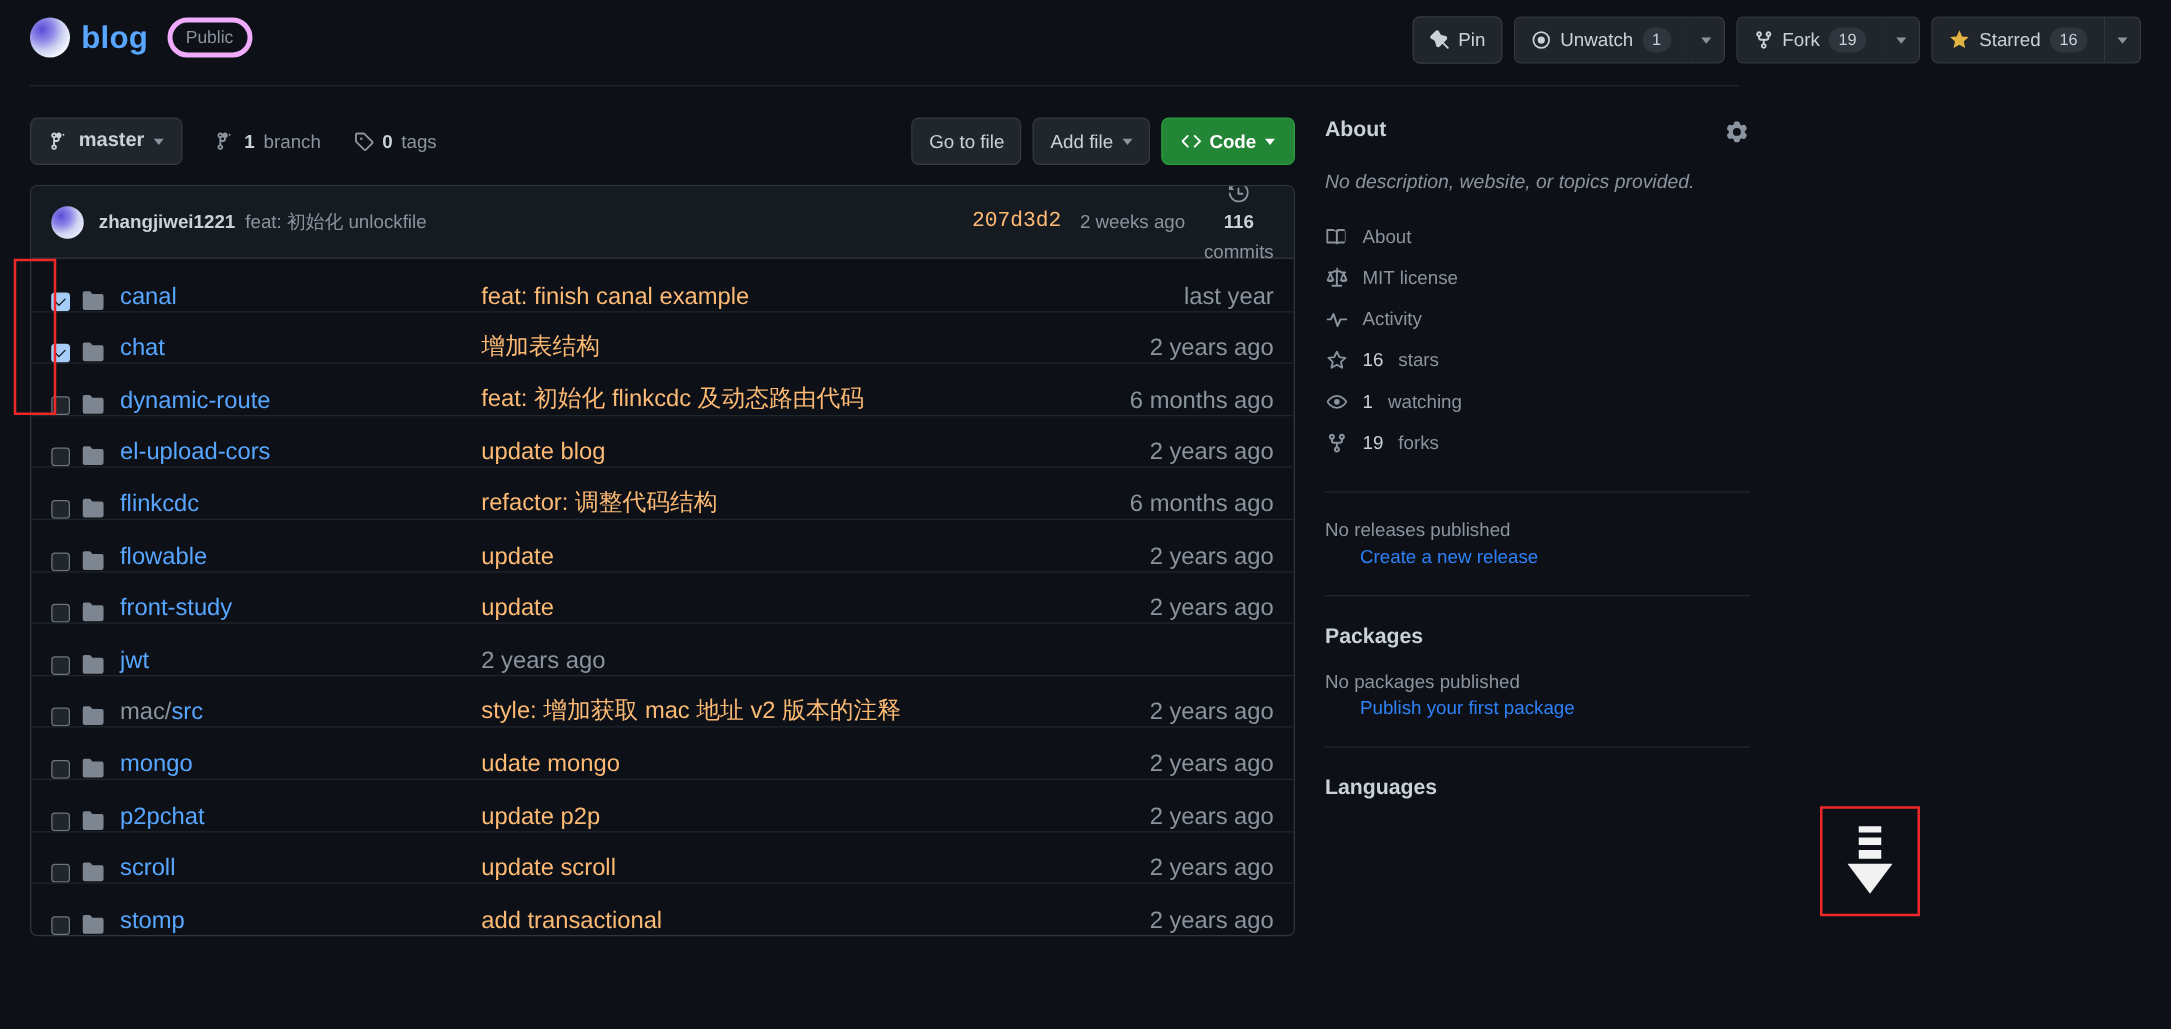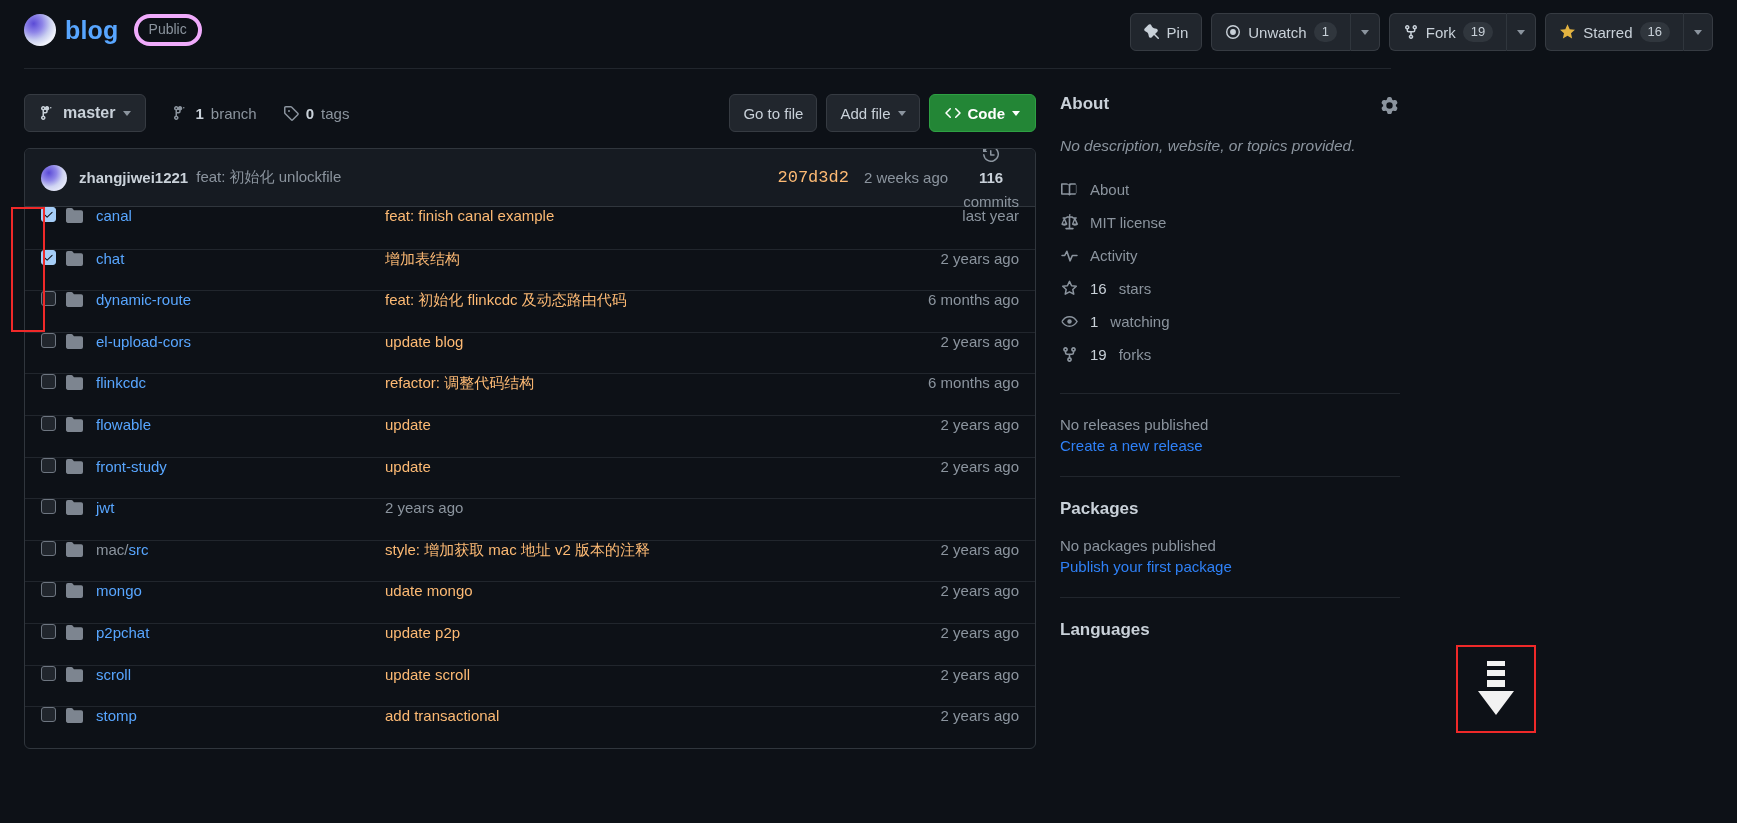--- a/index.html
+++ b/index.html
@@ -122,23 +122,23 @@
   }
   .commit-author { margin-left: 12px; font-size: 15px; font-weight: bold; color: #c9d1d9; }
   .commit-msg { margin-left: 8px; font-size: 15px; color: #8b949e; }
   .commit-right { margin-left: auto; display: flex; align-items: center; gap: 15px; }
   .commit-sha { font-family: "Liberation Mono", monospace; font-size: 17px; color: #fdba74; }
   .commit-date { font-size: 15px; color: #8b949e; }
   .commits-count { display: inline-flex; align-items: center; gap: 7px; font-size: 15px; color: #8b949e; flex-direction: column; }
   .commits-count b { color: #c9d1d9; }
 
   .row {
-    display: flex; align-items: flex-start;
+    display: flex; align-items: flex-end;
     height: 41.6px; padding: 0 16px;
-    border-top: 1px solid #21262d; font-size: 15px;
+    border-top: 1px solid #21262d; font-size: 19px;
     position: relative;
   }
   .row:first-of-type { border-top: none; }
   .row .chk {
     width: 15px; height: 15px; flex: none;
     border-radius: 3px; margin-right: 10px;
     border: 1px solid #6e7681; background: #21262d;
     display: inline-flex; align-items: center; justify-content: center;
     cursor: pointer;
   }
@@ -168,21 +168,21 @@
   .side-item {
     display: flex; align-items: center; gap: 12px;
     height: 33px; font-size: 15px; color: #8b949e; cursor: pointer;
   }
   .side-item .lbl { color: #c9d1d9; }
   .side-item .lbl.muted { color: #8b949e; }
   .side-item .ico2 { color: #8b949e; width: 18px; display: inline-flex; justify-content: center; }
   .side-rule { height: 1px; background: #21262d; margin: 22px 0 0; }
   .side-sec { margin-top: 22px; }
   .side-empty { font-size: 15px; color: #8b949e; margin-top: 18px; }
-  .side-link { font-size: 15px; color: #2f81f7; margin-top: 4px; cursor: pointer; display: block; }
+  .side-link { font-size: 15px; color: #2f81f7; margin-top: 4px; cursor: pointer; display: block; margin-left: 28px; }
 
   
   .annot {
     position: absolute; border: 2px solid #ef2929;
     pointer-events: none; z-index: 50;
   }
   .arrow-box {
     position: absolute; left: 1456px; top: 645px;
     width: 80px; height: 88px;
     border: 2px solid #ef2929; background: #0d1117;

